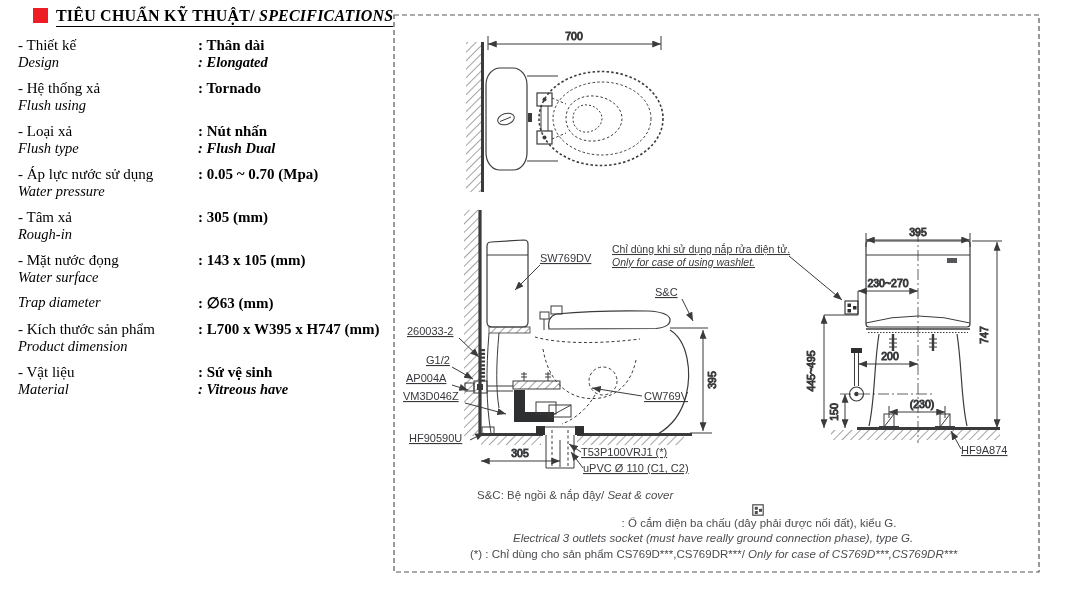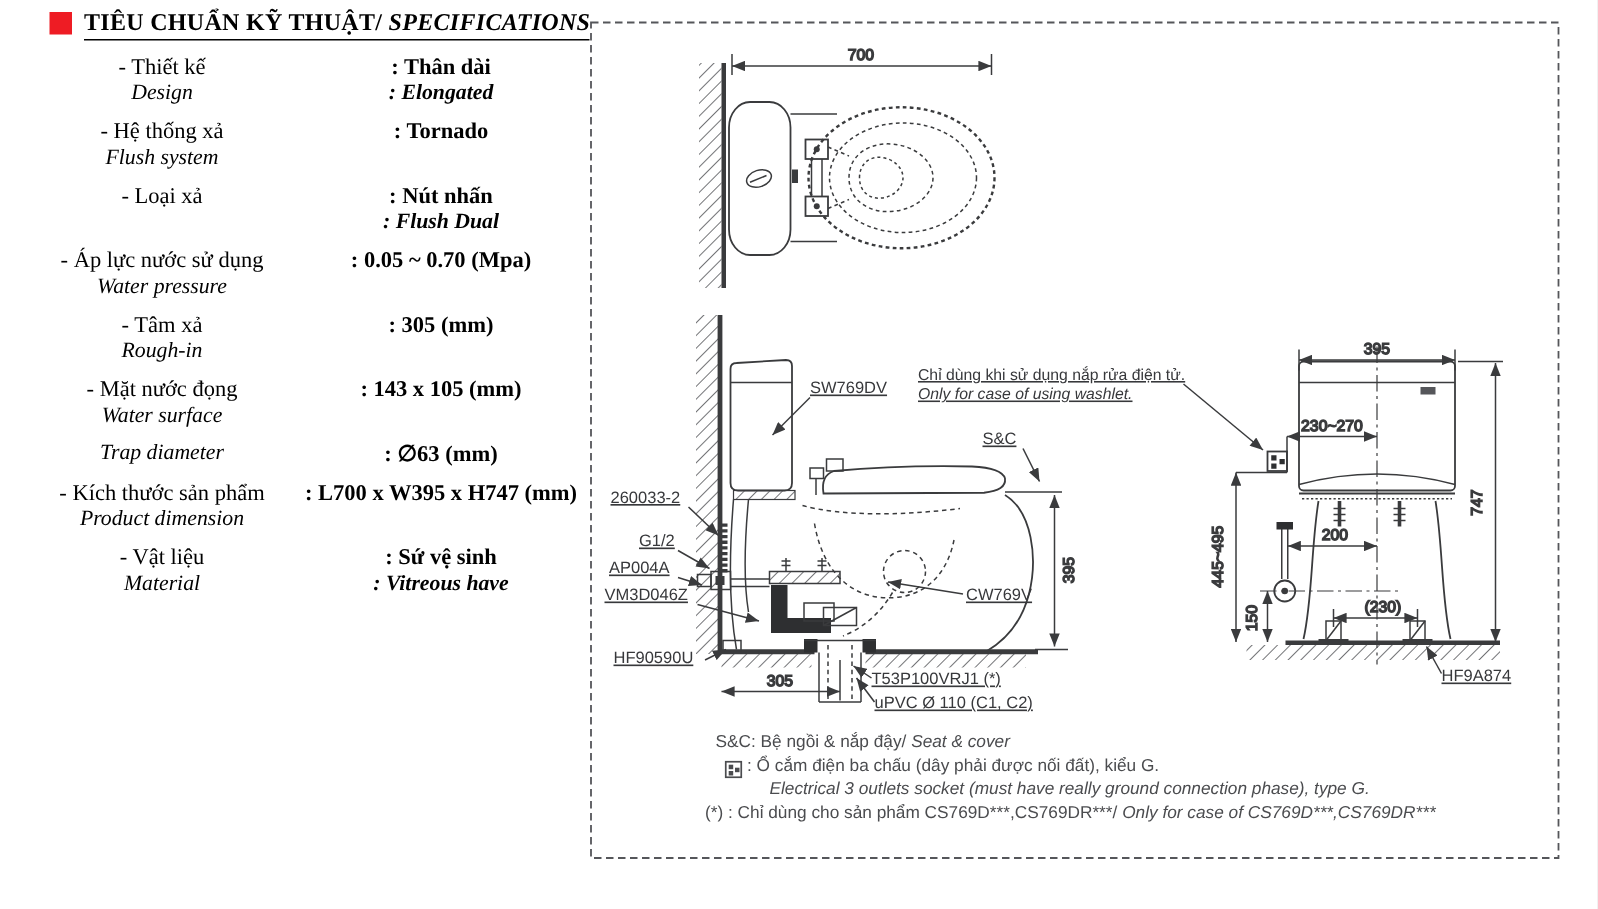--- a/index.html
+++ b/index.html
@@ -6,38 +6,38 @@
   .canvas{position:relative;width:1065px;height:606px;background:#ffffff;overflow:hidden;
           font-family:"Liberation Serif",serif;color:#000;}
   
   .title-row{position:absolute;left:33px;top:7px;display:flex;align-items:flex-start;}
   .bullet{width:15px;height:15px;background:#ee1c24;display:inline-block;margin:1px 8px 0 0;}
   .title-row h1{margin:0;font-size:16px;font-weight:bold;letter-spacing:.2px;
                 border-bottom:1.6px solid #000;padding-bottom:2px;line-height:17px;}
   .title-row h1 i{font-style:italic;}
   
   .specs{position:absolute;left:18px;top:36px;width:372px;}
-  .row{display:flex;margin-bottom:8px;text-align:center;}
+  .row{display:flex;margin-bottom:8px;}
   .lab{width:180px;}
   .val{flex:1;font-weight:bold;}
   .vn{font-size:15px;line-height:18px;white-space:nowrap;}
   .en{font-size:14.5px;line-height:17px;font-style:italic;white-space:nowrap;}
   .lab .vn::before{content:"- ";}
   .lab .en{}
   
   svg.draw{position:absolute;left:0;top:0;}
   svg.draw text{font-family:"Liberation Sans",sans-serif;fill:#37383b;}
   .lbl{font-size:11px;}
   .dim{font-size:10.5px;text-anchor:middle;}
   .u{text-decoration:underline;}
   
   .notes{position:absolute;left:470px;top:488px;width:565px;
          font-family:Liberation Sans, sans-serif;font-size:11.5px;line-height:15.5px;color:#4b4c4f;}
   .notes .l1{padding-left:7px;}
-  .notes .l2{padding-left:13px;display:flex;align-items:flex-end;}
+  .notes .l2{padding-left:13px;display:flex;align-items:center;flex-direction:column;}
   .notes .l3{padding-left:43px;font-style:italic;}
   .notes i{font-style:italic;}
   .sock{display:inline-block;margin-right:3px;flex:0 0 auto;}
 </style>
 </head>
 <body>
 
 <div class="canvas">
 
   <div class="title-row">
@@ -52,30 +52,31 @@
           <div class="en">Design</div>
         </div>
       <div class="val">
           <div class="vn">: Thân dài</div>
           <div class="en">: Elongated</div>
         </div>
     </div>
     <div class="row">
       <div class="lab">
           <div class="vn">Hệ thống xả</div>
-          <div class="en">Flush system</div>
+          <div class="en">Flush using</div>
         </div>
       <div class="val">
           <div class="vn">: Tornado</div>
           <div class="en"></div>
         </div>
     </div>
     <div class="row">
       <div class="lab">
           <div class="vn">Loại xả</div>
+          <div class="en">Flush type</div>
         </div>
       <div class="val">
           <div class="vn">: Nút nhấn</div>
           <div class="en">: Flush Dual</div>
         </div>
     </div>
     <div class="row">
       <div class="lab">
           <div class="vn">Áp lực nước sử dụng</div>
           <div class="en">Water pressure</div>

